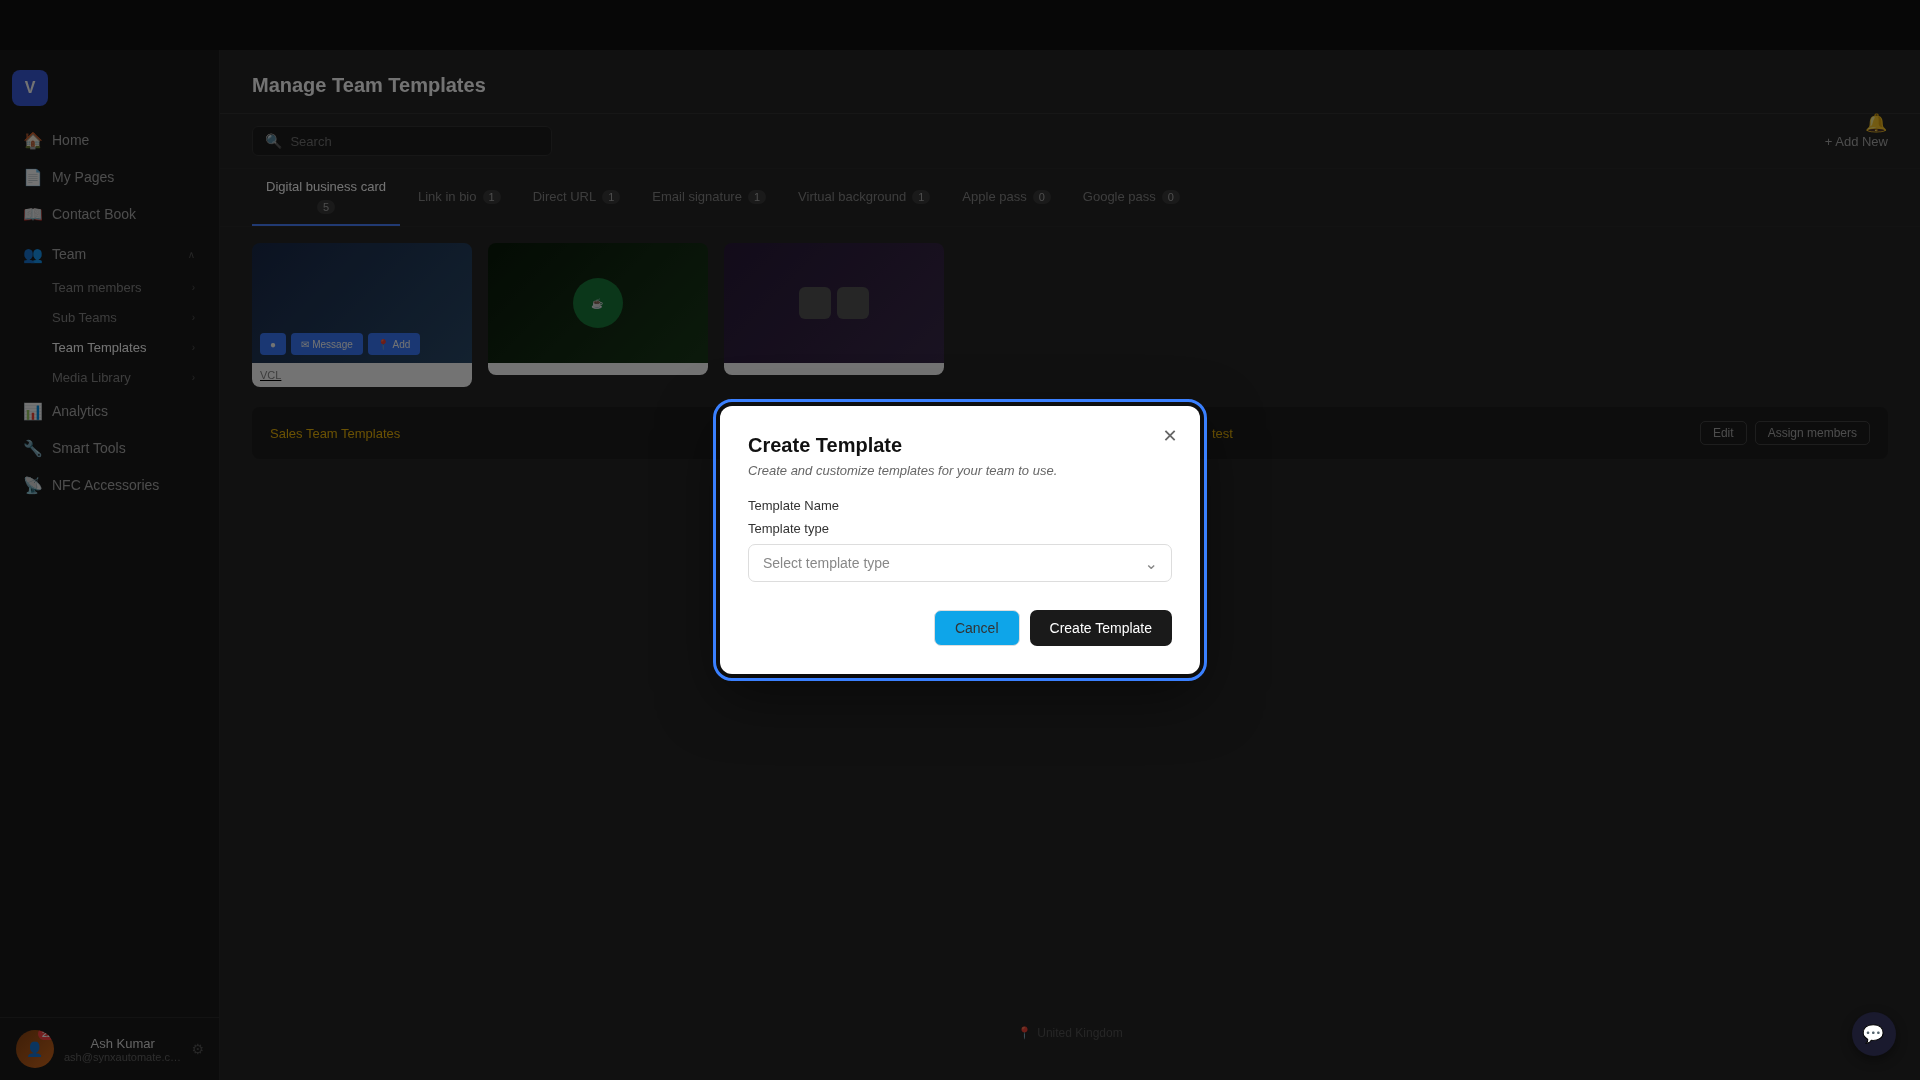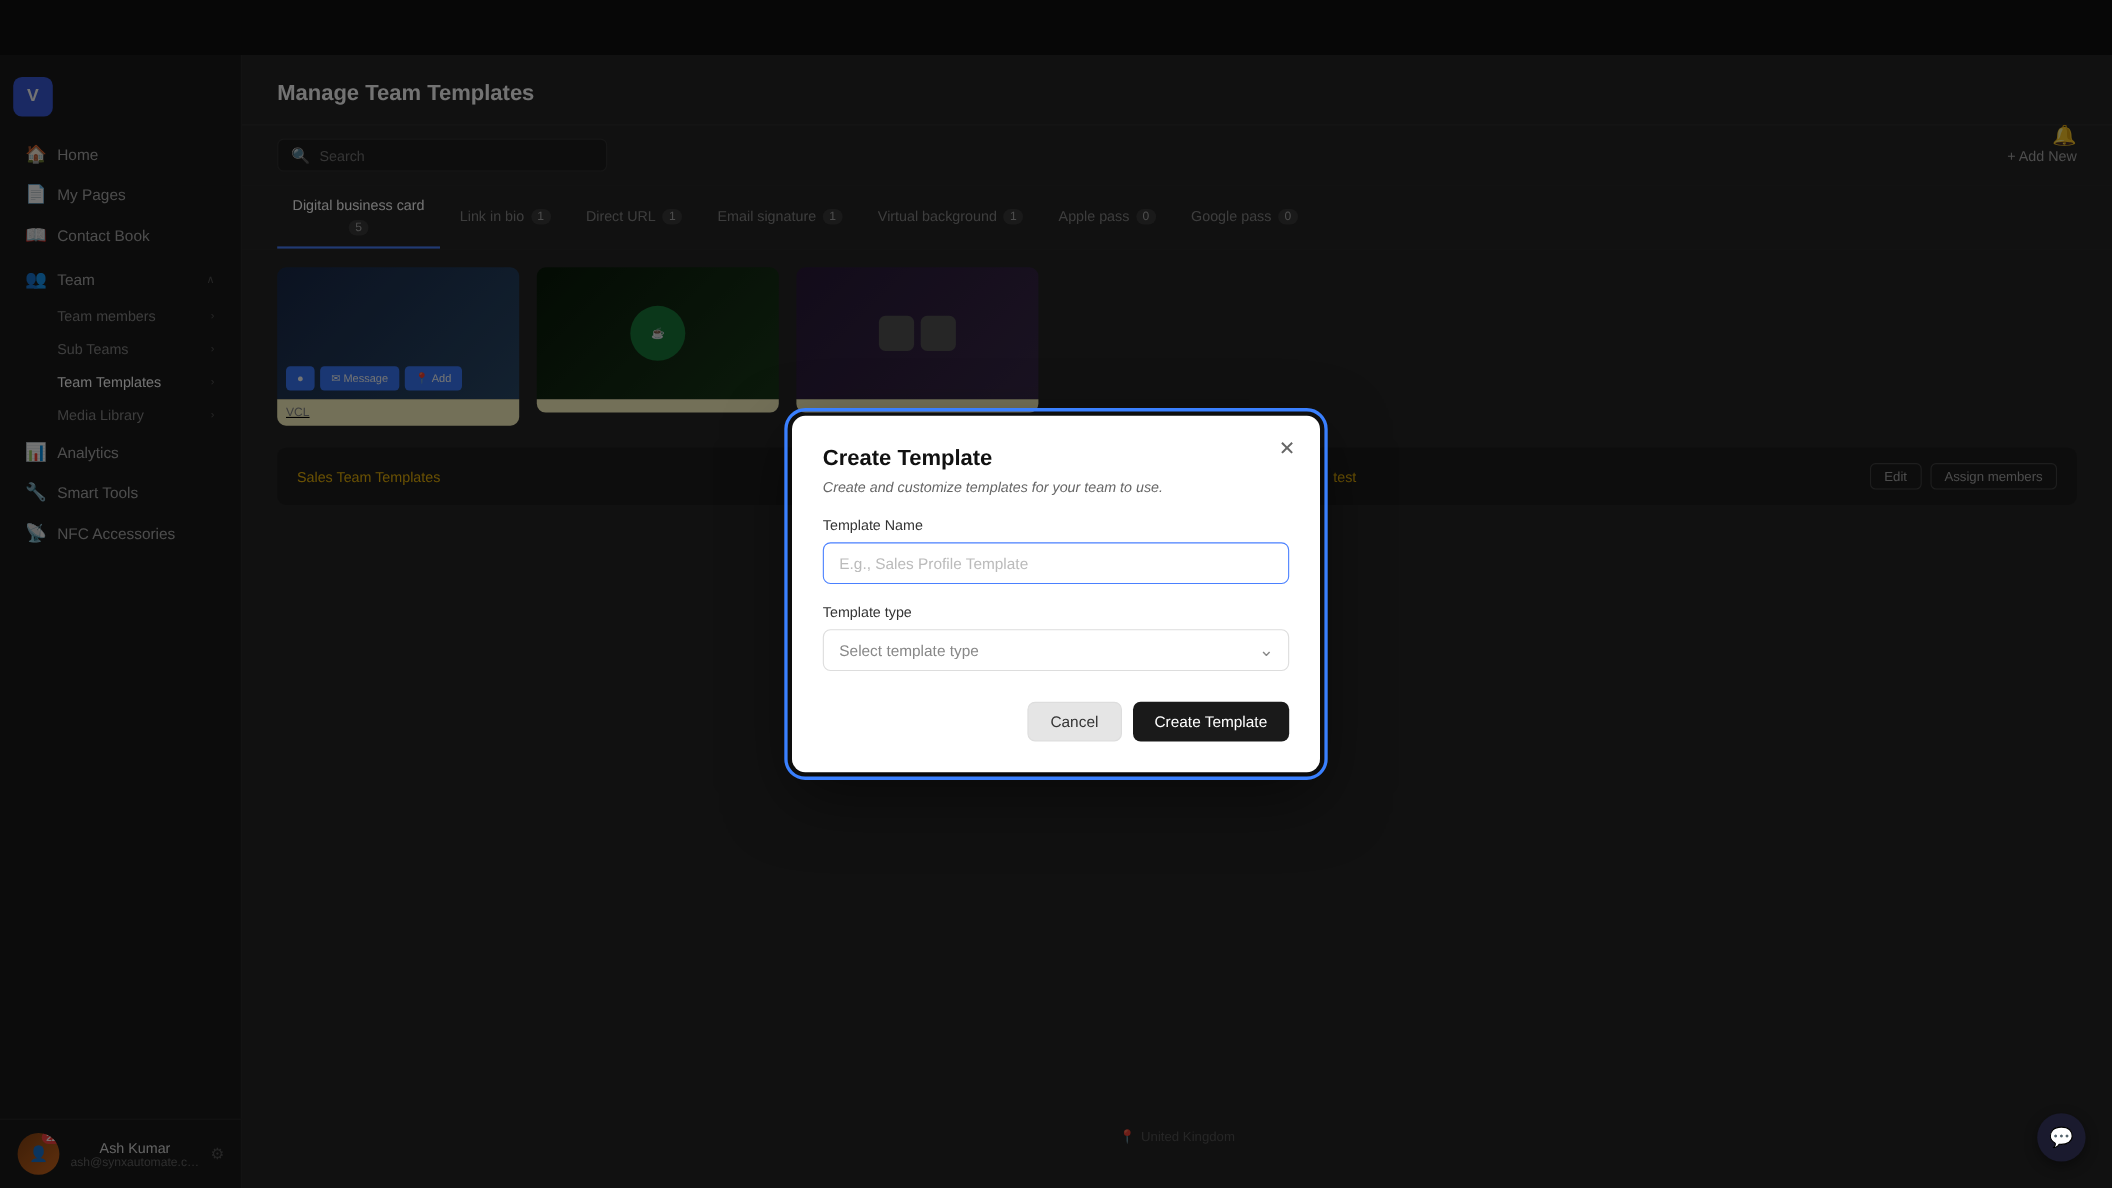--- a/index.html
+++ b/index.html
@@ -303,21 +303,21 @@
       font-size: 16px;
     }
 
     .modal-footer {
       display: flex;
       justify-content: flex-end;
       gap: 10px;
     }
 
     .btn-cancel {
-      background: #e5e5e5;
+      background: #0ea5e9;
       border: 1.5px solid #ddd;
       color: #333;
       font-size: 14px;
       padding: 9px 20px;
       border-radius: 7px;
       cursor: pointer;
       font-weight: 500;
     }
 
     .btn-create {
@@ -457,21 +457,21 @@
       height: 22px;
       border-radius: 4px;
       background: #3a7bff;
       padding: 0 10px;
       font-size: 10px;
       color: #fff;
       display: flex; align-items: center;
     }
 
     .card-bottom {
-      background: #fef9c3;
+      background: #ffffff;
       border-radius: 0 0 8px 8px;
       padding: 6px 8px;
       text-decoration: underline;
     }
 
     .card-label {
       color: #888;
       font-size: 11px;
     }
 
@@ -710,21 +710,20 @@
 </div>
 
 <div class="overlay">
   <div class="modal">
     <button class="modal-close">✕</button>
 
     <div class="modal-title">Create Template</div>
     <div class="modal-subtitle">Create and customize templates for your team to use.</div>
 
     <label class="form-label">Template Name</label>
-    <input type="text" class="form-input" placeholder="E.g., Sales Profile Template" style="">
 
     <label class="form-label">Template type</label>
     <div class="form-select-wrapper">
       <select class="form-select">
         <option value="">Select template type</option>
         <option value="digital-business-card">Digital business card</option>
         <option value="link-in-bio">Link in bio</option>
         <option value="direct-url">Direct URL</option>
         <option value="email-signature">Email signature</option>
         <option value="virtual-background">Virtual background</option>

